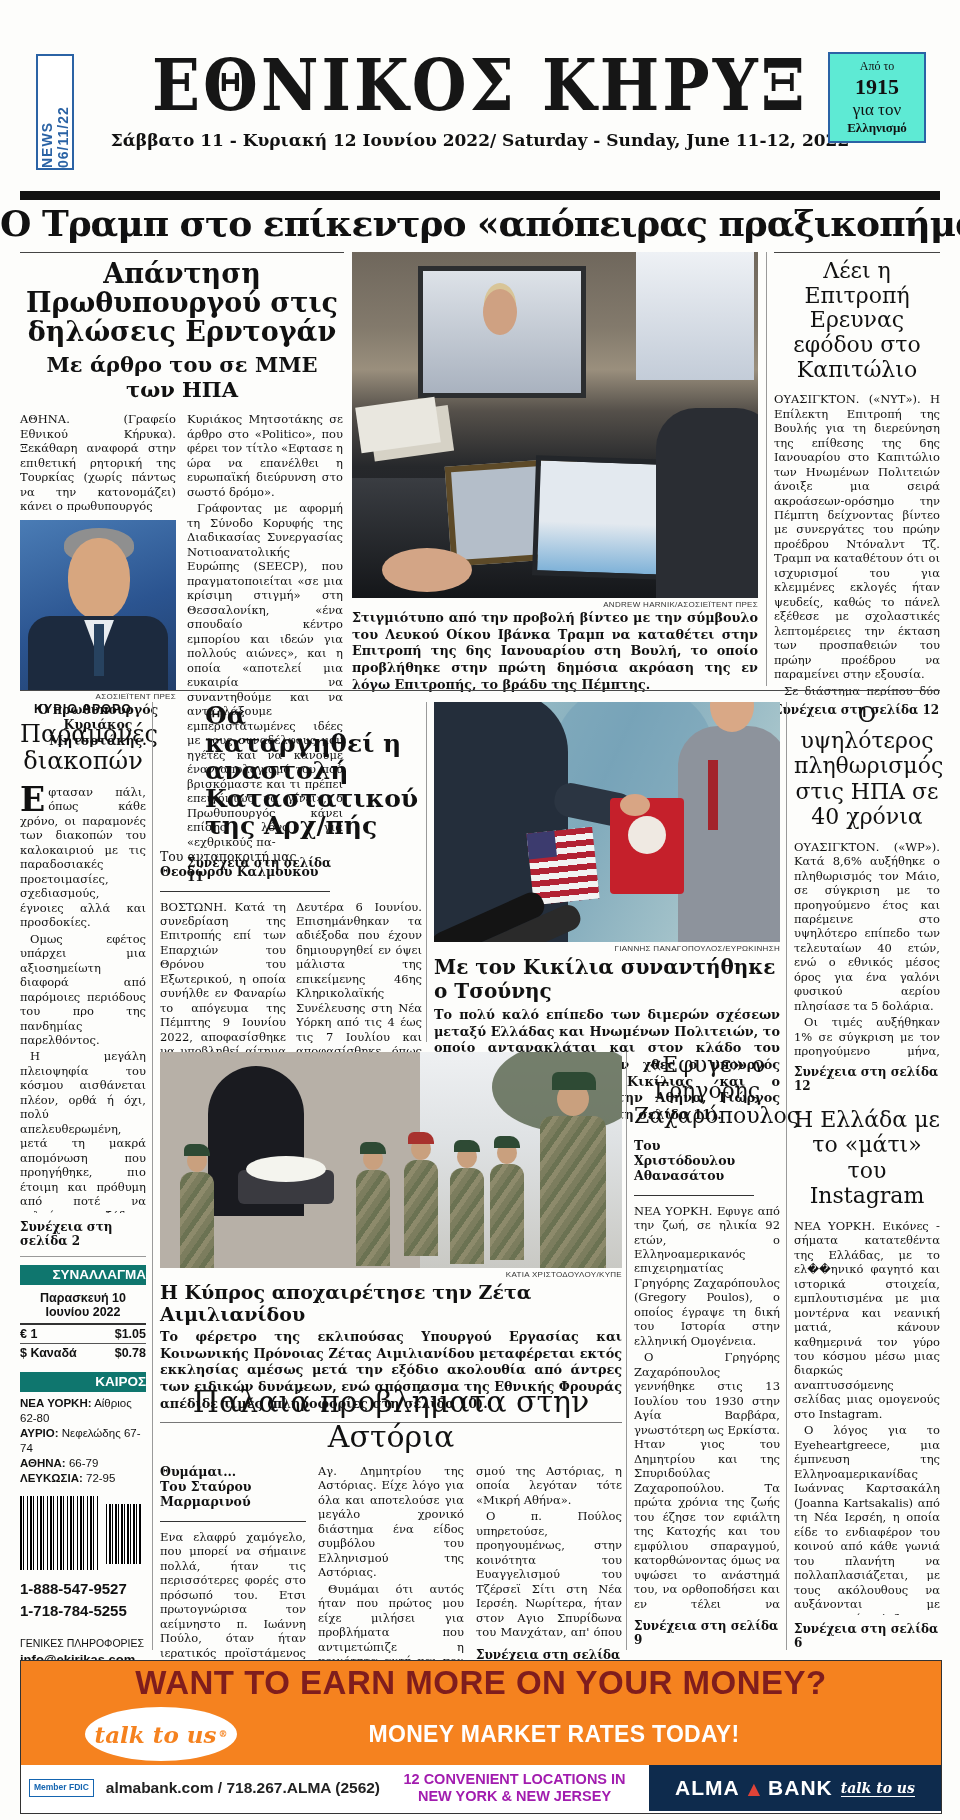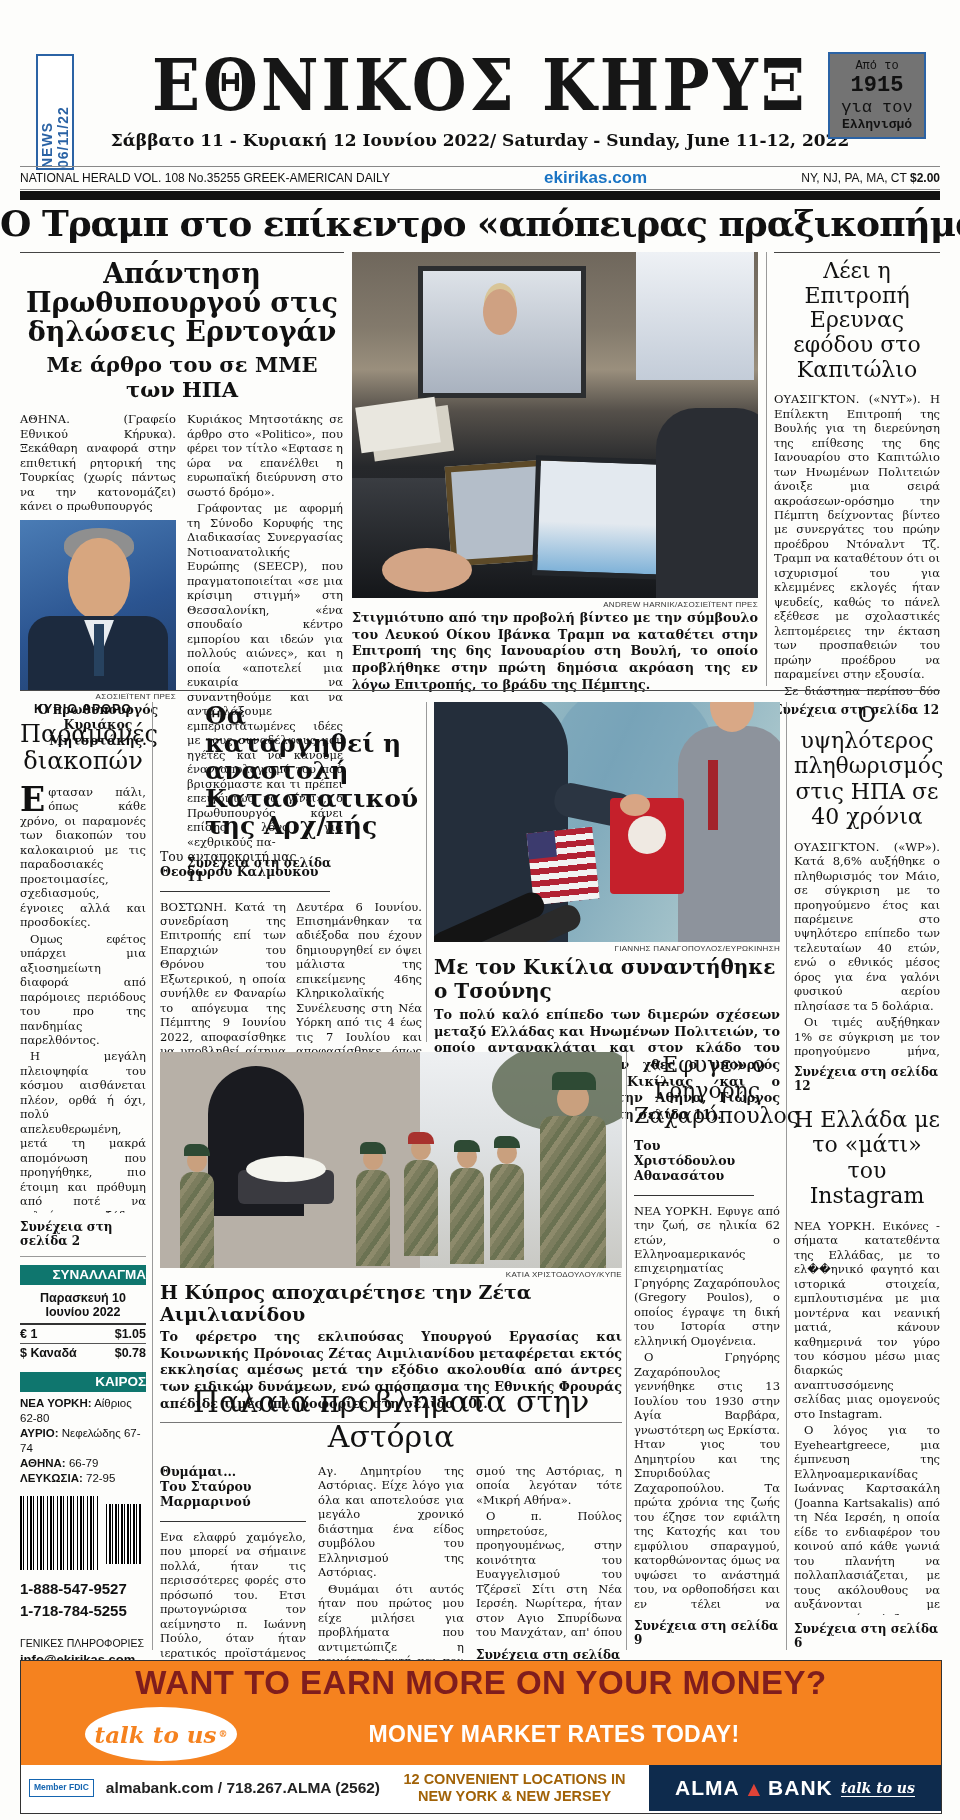--- a/index.html
+++ b/index.html
@@ -6,22 +6,22 @@
   .page{position:relative;width:960px;height:1820px;margin:0 auto;background:#fdfdfb;
         font-family:"DejaVu Serif",serif;color:#111;overflow:hidden;}
   .abs{position:absolute;}
   
   .news-badge{left:36px;top:54px;width:34px;height:112px;border:2px solid #2b63a5;color:#2b63a5;
     writing-mode:vertical-rl;transform:rotate(180deg);font:bold 14px "Liberation Sans",sans-serif;
     letter-spacing:1px;display:flex;align-items:center;justify-content:center;background:#fff;}
   .mast-title{left:0;top:48px;width:100%;text-align:center;font-family:"DejaVu Serif",serif;
     font-weight:bold;font-size:63px;letter-spacing:3px;transform:scaleY(1.12);color:#161616;}
   .mast-date{left:0;top:130px;width:100%;text-align:center;font:bold 17px "DejaVu Serif",serif;}
-  .since-box{right:34px;top:52px;width:88px;border:2px solid #2b63a5;background:#737373;
-    text-align:center;padding:5px 3px;font-family:Liberation Mono, monospace;}
+  .since-box{right:34px;top:52px;width:88px;border:2px solid #2b63a5;background:#5eead4;
+    text-align:center;padding:5px 3px;font-family:Liberation Serif, serif;}
   .since-box .s1{font-size:12px;} .since-box .s2{font-size:22px;font-weight:bold;}
   .since-box .s3{font-size:17px;} .since-box .s4{font-size:13px;font-weight:bold;}
   .infobar{left:20px;top:166px;width:920px;height:22px;border-top:1px solid #888;border-bottom:1px solid #888;
     display:flex;justify-content:space-between;align-items:center;font:12px "Liberation Sans",sans-serif;}
   .infobar .site{color:#1a74c4;font-weight:bold;font-size:17px;}
   .infobar b{font-weight:bold;}
   .blackbar{left:20px;top:191px;width:920px;height:9px;background:#121212;}
   .lead-hl{left:0;top:204px;width:100%;text-align:center;font:bold 36px/1.1 "DejaVu Serif",serif;
     letter-spacing:-1px;white-space:nowrap;}
   
@@ -104,44 +104,39 @@
   .ad-line1{text-align:center;padding-top:5px;font:bold 33px/1.05 "Liberation Sans",sans-serif;color:#7f1d1d;letter-spacing:.5px;}
   .ad-row2{position:absolute;left:0;right:0;bottom:4px;display:flex;align-items:center;}
   .ad-oval{margin-left:64px;width:152px;height:54px;background:#fff;border-radius:50%;display:flex;align-items:center;justify-content:center;
     color:#f5821f;font:bold italic 23px "DejaVu Serif",serif;}
   .ad-oval sup{font-size:9px;margin-left:2px;}
   .ad-line2{flex:1;text-align:center;color:#fff;font:bold 23px/1.15 "Liberation Sans",sans-serif;letter-spacing:.3px;margin-right:70px;}
   .ad-strip{height:46px;background:#fff;display:flex;align-items:center;}
   .fdic{margin-left:8px;border:1px solid #1565b0;color:#1565b0;font:bold 8.5px/1.1 "Liberation Sans",sans-serif;
     text-align:center;padding:3px 4px;}
   .ad-web{font:bold 15.5px "Liberation Sans",sans-serif;color:#222;margin-left:12px;text-decoration:none;}
-  .ad-loc{flex:1;text-align:center;color:#a16207;font:bold 14.5px/1.15 "Liberation Sans",sans-serif;}
+  .ad-loc{flex:1;text-align:center;color:#a21caf;font:bold 14.5px/1.15 "Liberation Sans",sans-serif;}
   .ad-navy{width:292px;height:46px;background:#0e2b4d;color:#fff;display:flex;align-items:center;justify-content:center;gap:8px;}
   .ad-navy .brand{font:bold 21px "Liberation Sans",sans-serif;letter-spacing:1px;}
   .ad-navy .sail{color:#e04338;font-size:16px;}
   .ad-navy .tag{font:bold italic 14px "DejaVu Serif",serif;border-bottom:1px solid #fff;}
 </style>
 </head>
 <body>
 
 <div class="page">
 
   <div class="abs news-badge">NEWS 06/11/22</div>
   <div class="abs mast-title">ΕΘΝΙΚΟΣ ΚΗΡΥΞ</div>
   <div class="abs mast-date">Σάββατο 11 - Κυριακή 12 Ιουνίου 2022/ Saturday - Sunday, June 11-12, 2022</div>
   <div class="abs since-box">
     <div class="s1">Από το</div>
     <div class="s2">1915</div>
     <div class="s3">για τον</div>
     <div class="s4">Ελληνισμό</div>
-  </div>
-  <div class="abs infobar">
-    <span>NATIONAL HERALD VOL. 108 No.35255 GREEK-AMERICAN DAILY</span>
-    <span class="site">ekirikas.com</span>
-    <span><span>NY, NJ, PA, MA, CT</span> <b>$2.00</b></span>
   </div>
   <div class="abs blackbar"></div>
   <div class="abs lead-hl">Ο Τραμπ στο επίκεντρο «απόπειρας πραξικοπήματος»</div>
 
   <section class="abs" style="left:20px;top:252px;width:324px;border-top:1px solid #444;padding-top:6px;">
     <div class="h-big" style="font-size:27px;line-height:1.08;text-align:center;">Απάντηση Πρωθυπουργού στις δηλώσεις Ερντογάν</div>
     <div class="h-big" style="font-size:21px;text-align:center;margin-top:6px;">Με άρθρο του σε ΜΜΕ των ΗΠΑ</div>
     <div style="display:flex;gap:11px;margin-top:10px;">
       <div class="bodytext" style="width:156px;">
         <p class="ni">ΑΘΗΝΑ. (Γραφείο Εθνικού Κήρυκα). Ξεκάθαρη αναφορά στην επιθετική ρητορική της Τουρκίας (χωρίς πάντως να την κατονομάζει) κάνει ο πρωθυπουργός</p>
@@ -343,21 +338,21 @@
 
   <div class="abs vrule" style="left:626px;top:1052px;height:598px;"></div>
 
   <section class="abs" style="left:634px;top:1052px;width:146px;">
     <div class="h-med" style="font-size:22px;line-height:1.16;text-align:center;">«Εφυγε» ο Γρηγόρης Ζαχαρόπουλος</div>
     <div class="byline" style="width:120px;">
       <div class="b2">Του Χριστόδουλου</div>
       <div class="b2">Αθανασάτου</div>
     </div>
     <div class="bodytext clip" style="height:408px;">
-      <p class="ni">ΝΕΑ ΥΟΡΚΗ. Εφυγε από την ζωή, σε ηλικία 62 ετών, ο Ελληνοαμερικανός επιχειρηματίας Γρηγόρης Ζαχαρόπουλος (Gregory Poulos), ο οποίος έγραψε τη δική του Ιστορία στην ελληνική Ομογένεια.</p>
+      <p class="ni">ΝΕΑ ΥΟΡΚΗ. Εφυγε από την ζωή, σε ηλικία 92 ετών, ο Ελληνοαμερικανός επιχειρηματίας Γρηγόρης Ζαχαρόπουλος (Gregory Poulos), ο οποίος έγραψε τη δική του Ιστορία στην ελληνική Ομογένεια.</p>
       <p>Ο Γρηγόρης Ζαχαρόπουλος γεννήθηκε στις 13 Ιουλίου του 1930 στην Αγία Βαρβάρα, γνωστότερη ως Ερκίστα. Ηταν γιος του Δημητρίου και της Σπυριδούλας Ζαχαροπούλου. Τα πρώτα χρόνια της ζωής του έζησε τον εφιάλτη της Κατοχής και του εμφύλιου σπαραγμού, κατορθώνοντας όμως να υψώσει το ανάστημά του, να ορθοποδήσει και εν τέλει να μεγαλουργήσει στην Αμερική.</p>
 
     </div>
     <div class="more">Συνέχεια στη σελίδα 9</div>
   </section>
 
   <section class="abs ad">
     <div class="ad-orange">
       <div class="ad-line1">WANT TO EARN MORE ON YOUR MONEY?</div>
       <div class="ad-row2">

